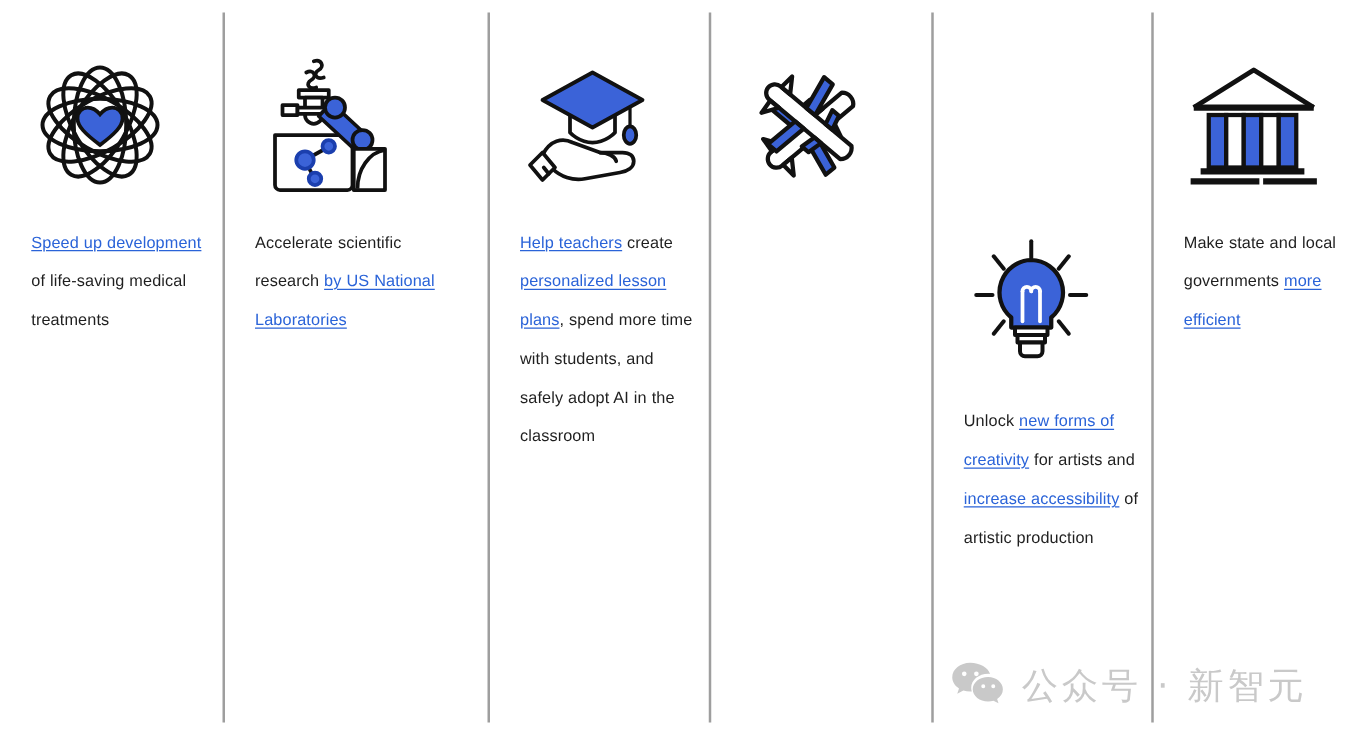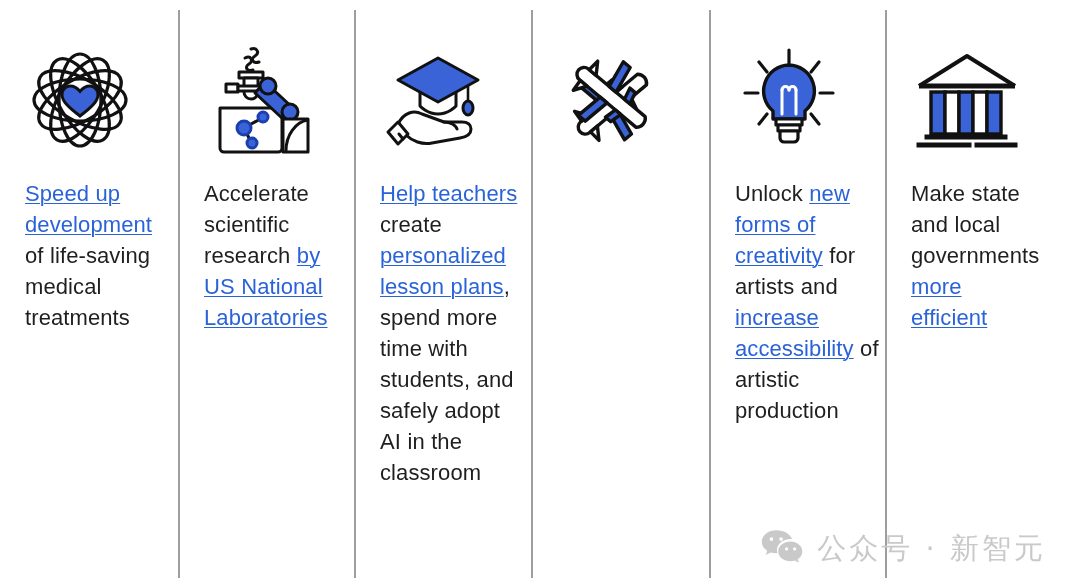--- a/index.html
+++ b/index.html
@@ -40,23 +40,23 @@
     position: absolute;
     left: 0px;
     top: 10px;
     bottom: 10px;
     width: 2px;
     background: #9e9e9e;
   }
 
   .col-1 { width: 178px; }
   .col-2 { width: 176px; }
-  .col-3 { width: 177px; }
+  .col-3 { width: 177px; margin-left: 36px; }
   .col-4 { width: 178px; }
-  .col-5 { width: 176px; }
+  .col-5 { width: 176px; justify-content: center; }
   .col-6 { width: 155px; }
 
   .icon-wrap {
     width: 100%;
     padding-left: 24px;
     box-sizing: border-box;
     height: 120px;
     display: flex;
     align-items: center;
     justify-content: flex-start;
@@ -68,21 +68,21 @@
   .col-6 .icon-wrap { padding-left: 26px; }
 
   .icon-wrap svg { display: block; }
 
   .caption {
     padding-left: 25px;
     padding-right: 6px;
     box-sizing: border-box;
     width: 100%;
     margin-top: 18px;
-    font-size: 22px;
+    font-size: 13px;
     line-height: 31px;
     color: #1f1f1f;
     letter-spacing: 0.1px;
     word-spacing: 0.2px;
   }
   .col-2 .caption,
   .col-3 .caption,
   .col-4 .caption,
   .col-5 .caption,
   .col-6 .caption { padding-left: 26px; }

